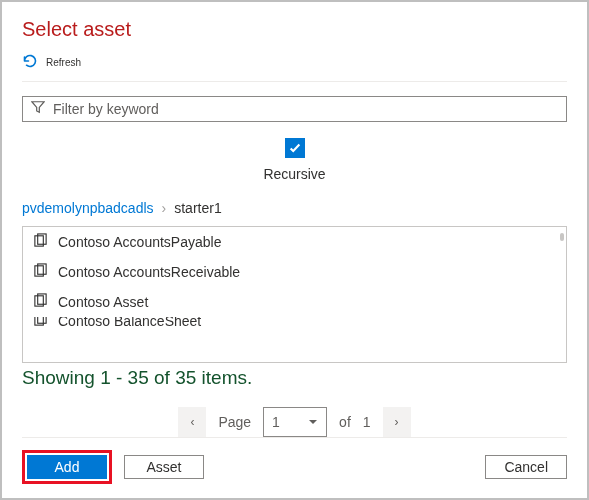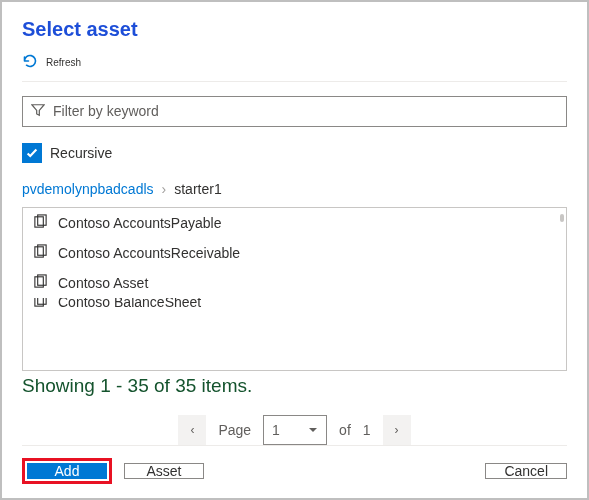--- a/index.html
+++ b/index.html
@@ -9,22 +9,22 @@
       font-size: 14px;
       color: #323130;
       border: 2px solid #bfbfbf;
       padding: 16px 20px 14px 20px;
       display: flex;
       flex-direction: column;
       background: #ffffff;
     }
     h1[data-name="dialog-title"] {
       font-size: 20px;
-      font-weight: 700;
-      color: #1d4ed8;
+      font-weight: 400;
+      color: #b91c1c;
       margin-bottom: 12px;
     }
     .refresh-row {
       display: flex;
       align-items: center;
       gap: 8px;
       color: #323130;
       font-size: 10px;
       cursor: pointer;
       padding-bottom: 10px;
@@ -49,20 +49,21 @@
       font-size: 14px;
       color: #323130;
     }
     .filter-wrap input::placeholder { color: #605e5c; }
     .checkbox-row {
       display: flex;
       align-items: center;
       gap: 8px;
       margin-bottom: 18px;
       cursor: pointer;
+      flex-direction: column;
     }
     .cb {
       width: 20px;
       height: 20px;
       background: #0078d4;
       display: inline-flex;
       align-items: center;
       justify-content: center;
     }
     .cb svg { width: 14px; height: 14px; stroke: #fff; stroke-width: 2.4; fill: none; }
@@ -136,21 +137,21 @@
     .page-select svg { width: 10px; height: 10px; fill: #605e5c; }
     .footer {
       margin-top: auto;
       border-top: 1px solid #edebe9;
       padding-top: 12px;
       display: flex;
       align-items: center;
       gap: 12px;
     }
     .btn {
-      height: 16px;
+      height: 24px;
       min-width: 80px;
       padding: 0 18px;
       display: inline-flex;
       align-items: center;
       justify-content: center;
       font-size: 14px;
       cursor: pointer;
       border: 1px solid #8a8886;
       background: #fff;
       color: #323130;

